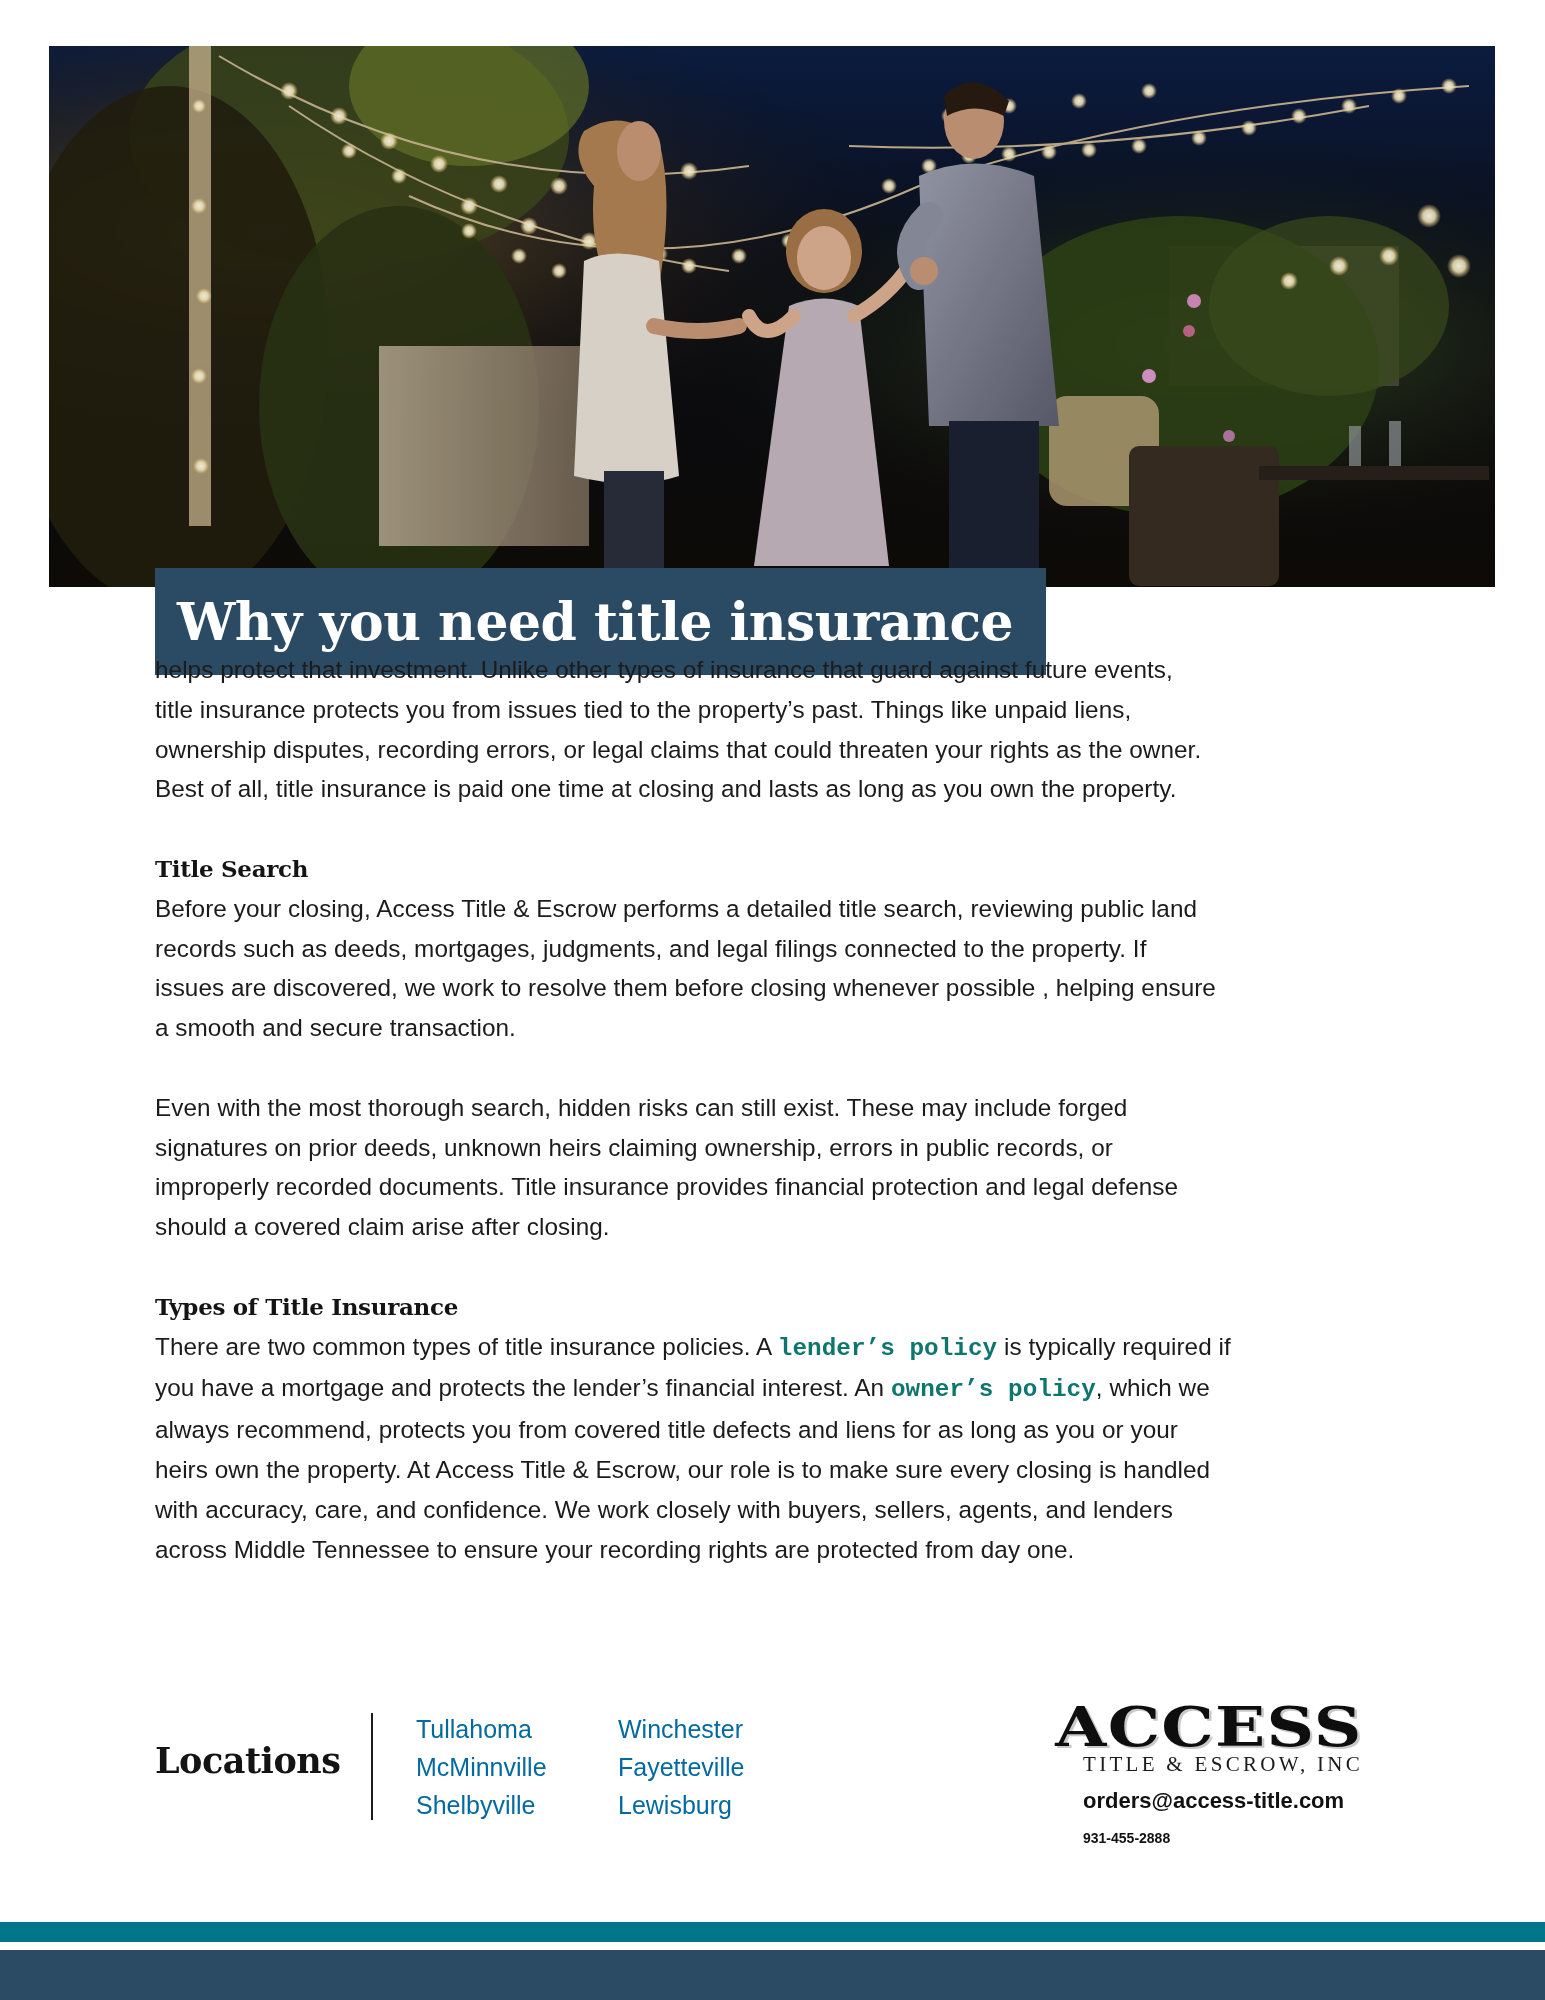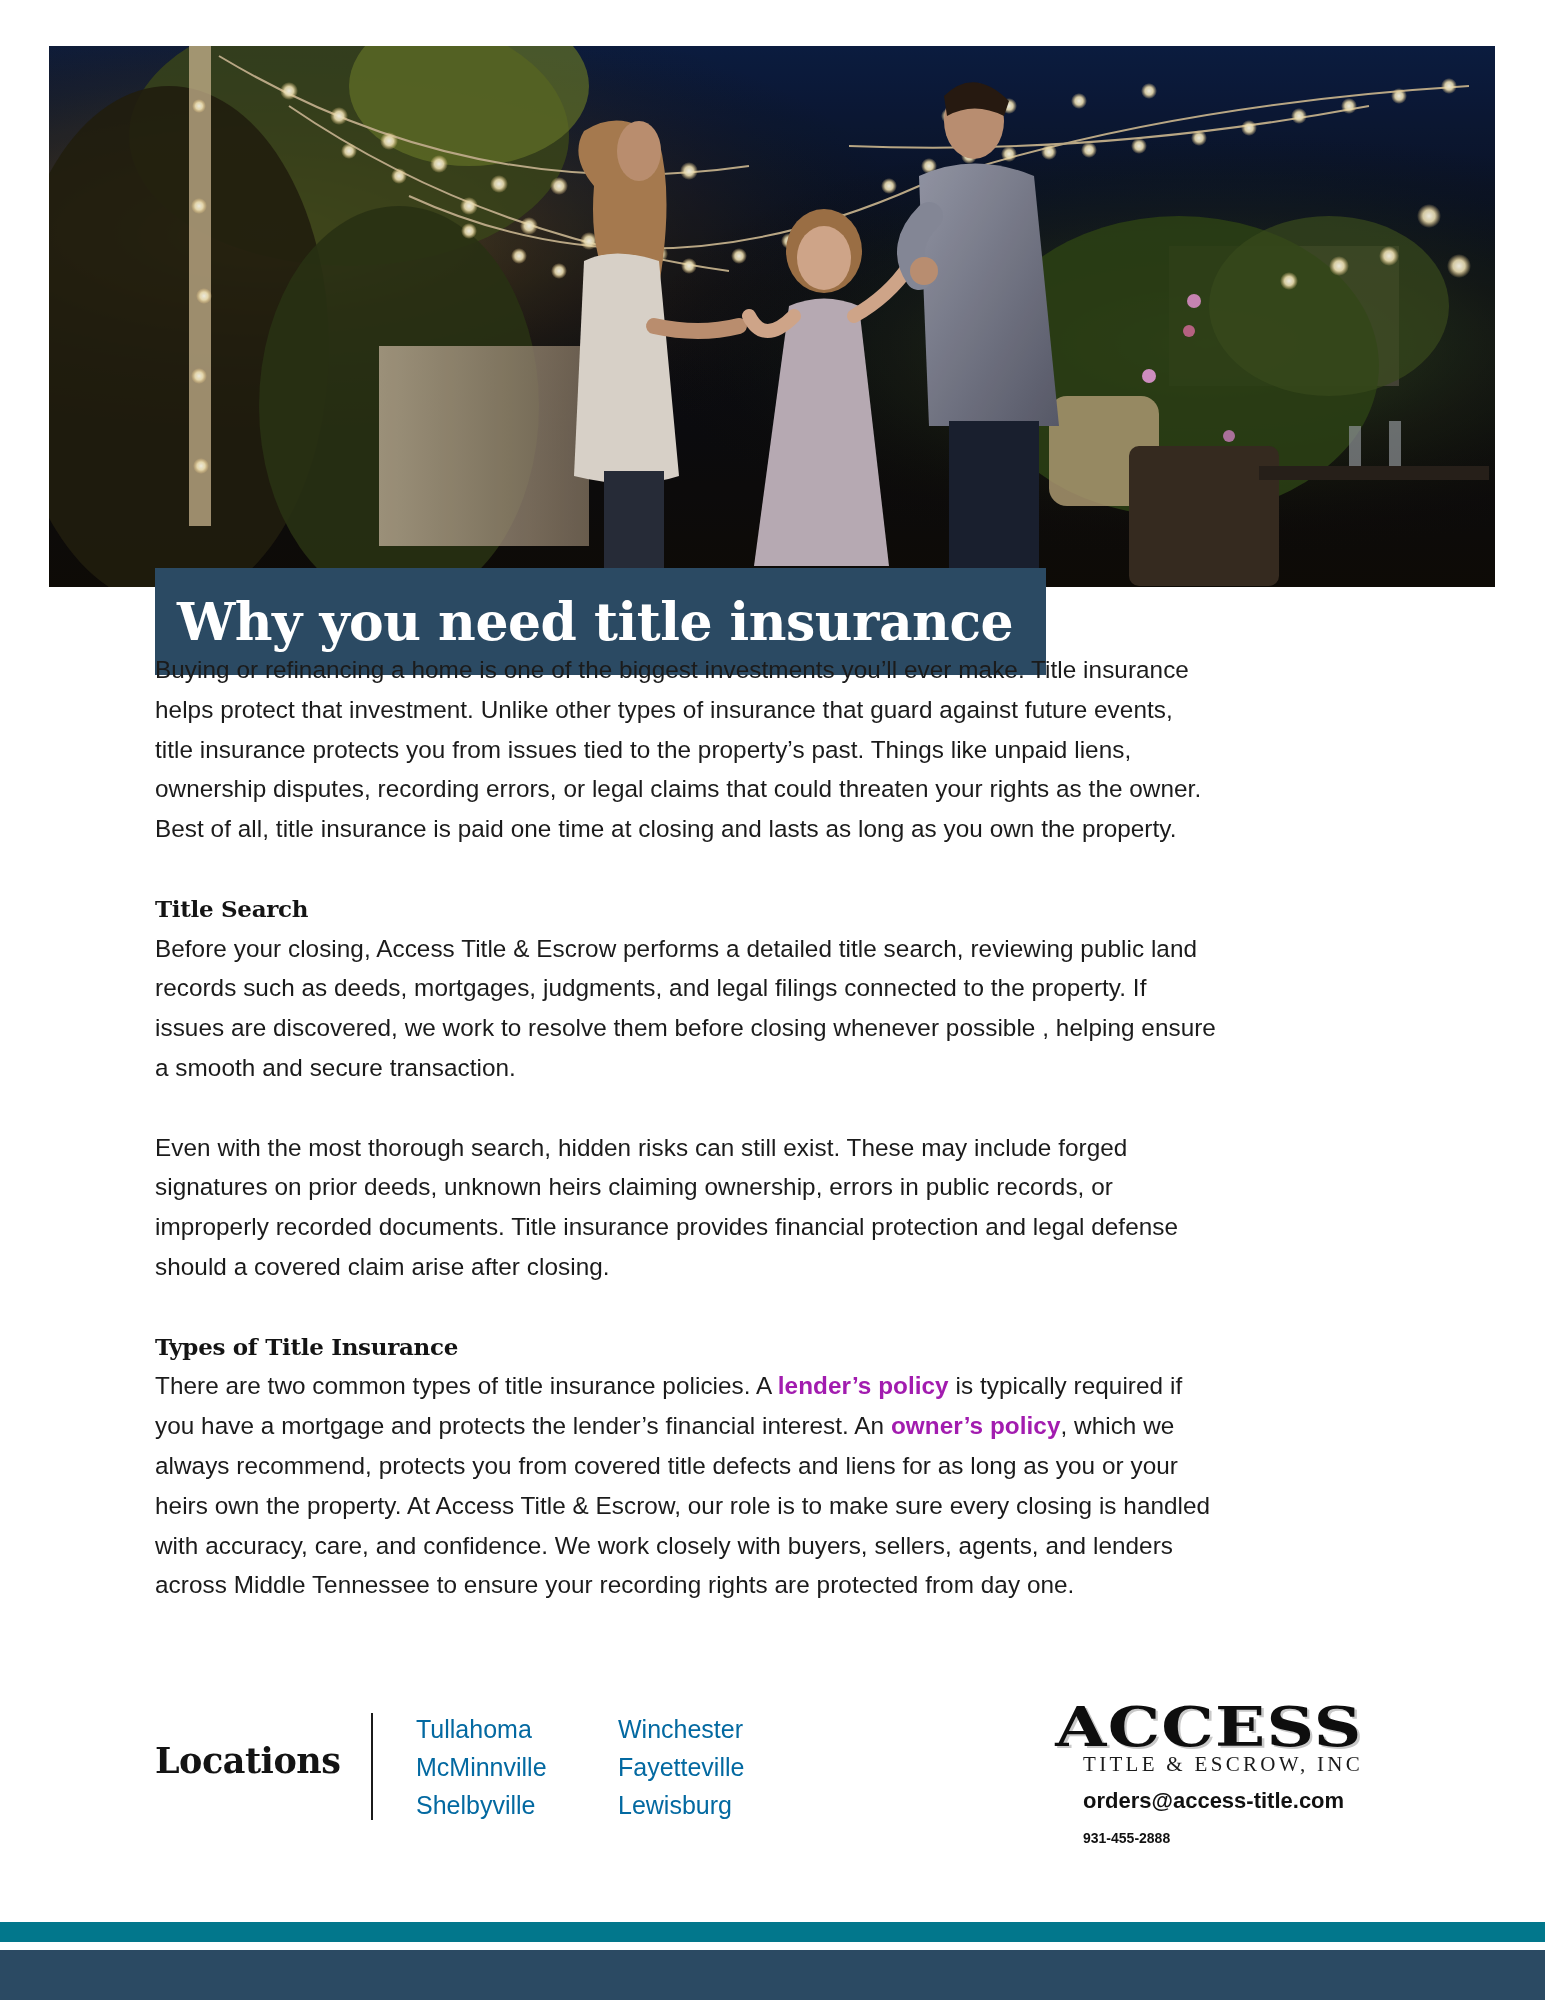--- a/index.html
+++ b/index.html
@@ -12,21 +12,21 @@
   .title-box { position: absolute; left: 155px; top: 520px; width: 891px; height: 107px; background: #2b4a63;
     display: flex; align-items: center; padding-left: 22px; margin-top: 48px; }
   .title-box h1 { font-family: "DejaVu Serif", "Liberation Serif", serif; font-weight: bold; color: #ffffff;
     font-size: 53px; letter-spacing: -0.5px; line-height: 1; white-space: nowrap; transform: scaleX(0.98); transform-origin: left center; }
 
   .content { position: absolute; left: 155px; top: 650px; width: 1250px; }
   .content p, .content .line-block { font-size: 24.3px; line-height: 39.8px; color: #1b1b1b; letter-spacing: 0.05px; }
   .content .line { display: block; white-space: nowrap; }
   .content h2 { font-family: "DejaVu Serif", "Liberation Serif", serif; font-weight: bold; font-size: 23px; line-height: 39.8px; color: #141414; letter-spacing: -0.3px; }
   .gap { height: 39.8px; }
-  b.em { font-weight: bold; color: #a21caf; }
+  b.em { font-weight: bold; color: #0f766e; font-family: Liberation Mono, monospace; }
 
   .footer { position: absolute; left: 155px; top: 1700px; width: 1240px; height: 140px; }
   .loc-title { position: absolute; left: 0; top: 40px; font-family: "DejaVu Serif", "Liberation Serif", serif; font-weight: bold; font-size: 35px; color: #141414; letter-spacing: -0.5px; }
   .loc-divider { position: absolute; left: 216px; top: 13px; width: 2px; height: 107px; background: #1b1b1b; }
   .loc-col { position: absolute; top: 10px; font-size: 25px; line-height: 38px; color: #0369a1; }
   .loc-col.c1 { left: 261px; }
   .loc-col.c2 { left: 463px; }
   .loc-col span { display: block; white-space: nowrap; }
 
   .brand { position: absolute; left: 928px; top: 0; width: 312px; text-align: left; }
@@ -179,21 +179,20 @@
     <rect width="1446" height="541" fill="#000" opacity="0.08"></rect>
   </svg>
 </div>
 
 <div class="title-box">
   <h1>Why you need title insurance</h1>
 </div>
 
 <div class="content">
   <p>
-    <span class="line">Buying or refinancing a home is one of the biggest investments you’ll ever make. Title insurance</span>
     <span class="line">helps protect that investment. Unlike other types of insurance that guard against future events,</span>
     <span class="line">title insurance protects you from issues tied to the property’s past. Things like unpaid liens,</span>
     <span class="line">ownership disputes, recording errors, or legal claims that could threaten your rights as the owner.</span>
     <span class="line">Best of all, title insurance is paid one time at closing and lasts as long as you own the property.</span>
   </p>
   <div class="gap"></div>
 
   <h2>Title Search</h2>
   <p>
     <span class="line">Before your closing, Access Title &amp; Escrow performs a detailed title search, reviewing public land</span>

